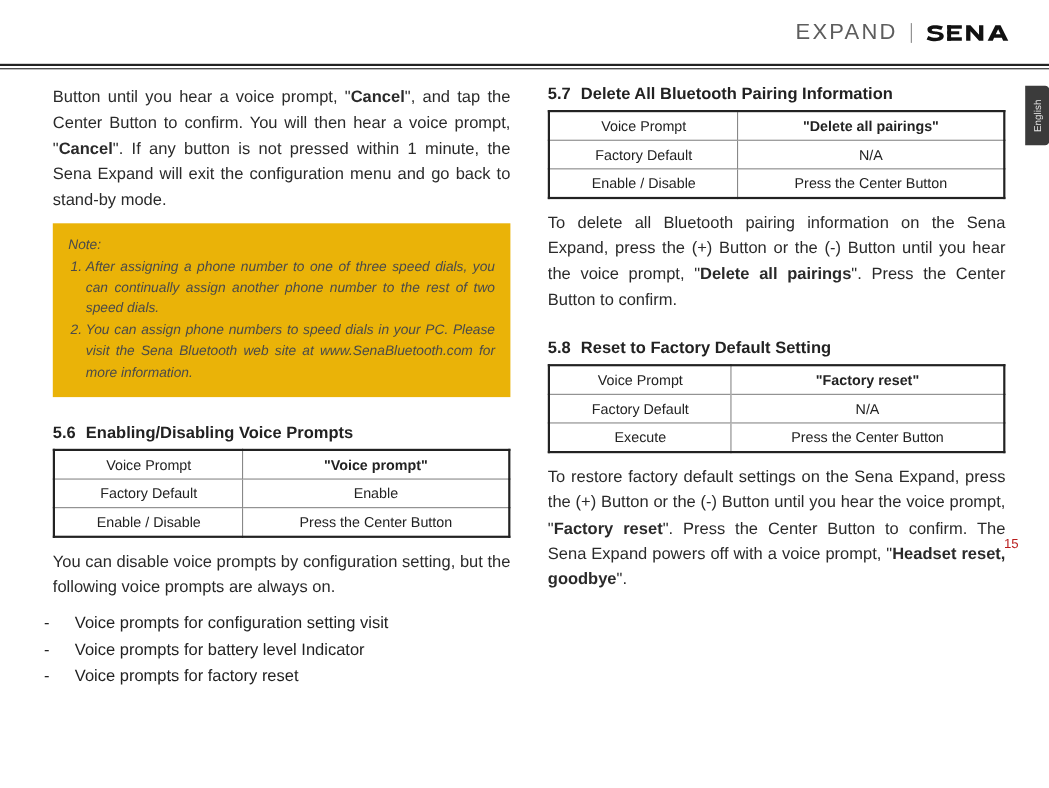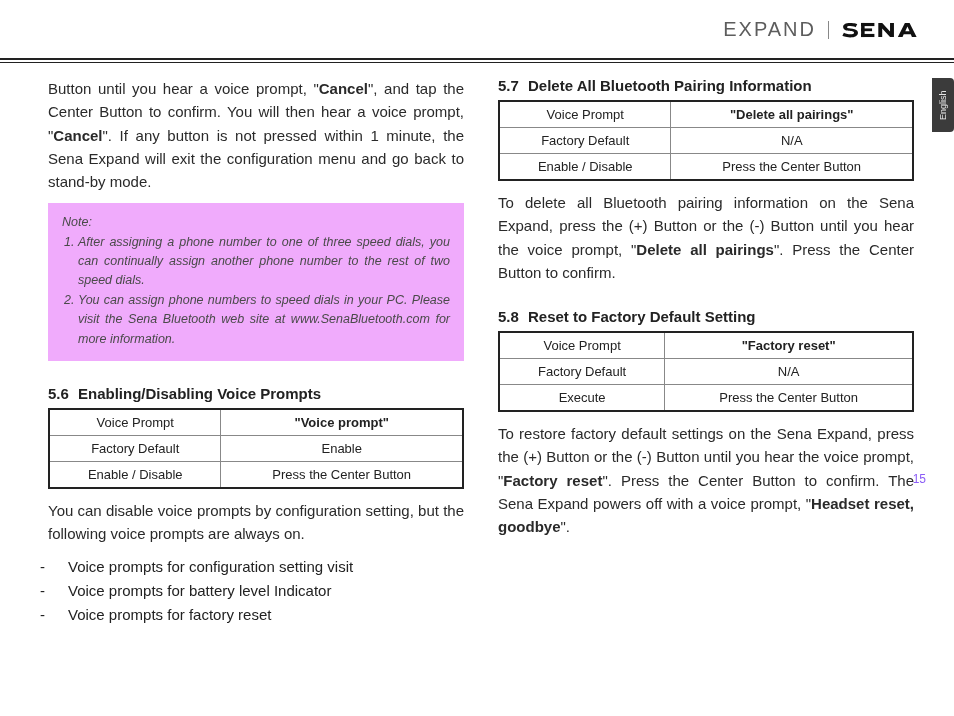--- a/index.html
+++ b/index.html
@@ -12,32 +12,32 @@
   .logo { width: 86px; height: 20px; margin-left: 2px; }
   .hr-thick { border: none; border-top: 2px solid #222; margin: 6px -28px 0 -28px; }
   .hr-thin  { border: none; border-top: 1px solid #222; margin: 2px -28px 0 -28px; }
   .lang-tab { position: absolute; right: 0; top: 78px; width: 22px; height: 54px; background: #3b3b3b; border-radius: 4px 0 0 4px; color: #e6e6e6; font-size: 9px; display: flex; align-items: center; justify-content: center; writing-mode: vertical-rl; transform: rotate(180deg); }
   .cols { display: flex; gap: 34px; margin-top: 14px; padding: 0 12px 0 20px; }
   .col { flex: 1 1 0; }
   p.body, .note-box, li.body { font-size: 15px; line-height: 1.55; color: #2a2a2a; }
   p.body { text-align: justify; margin-bottom: 10px; }
   .sec-title { font-size: 15px; font-weight: 700; margin: 24px 0 6px 0; }
   .sec-title .num { display: inline-block; width: 30px; }
-  .note-box { background: #f0abfc; padding: 10px 14px 12px 14px; margin: 6px 0 10px 0; font-style: italic; color: #4a4a4a; font-size: 12.5px; line-height: 1.55; text-align: justify; }
+  .note-box { background: #eab308; padding: 10px 14px 12px 14px; margin: 6px 0 10px 0; font-style: italic; color: #4a4a4a; font-size: 12.5px; line-height: 1.55; text-align: justify; }
   .note-box .note-label { font-style: italic; }
   .note-box ol { list-style: decimal; padding-left: 16px; }
   .note-box li { margin-top: 0; }
   table.cfg { width: 100%; border-collapse: collapse; border: 2px solid #222; font-size: 13px; margin-bottom: 10px; }
   table.cfg td { border-top: 1px solid #888; border-left: 1px solid #888; padding: 5px 6px; text-align: center; }
   table.cfg tr:first-child td { border-top: none; }
   table.cfg td:first-child { border-left: none; }
   ul.dash { list-style: none; padding-left: 0; }
   ul.dash li { font-size: 15px; line-height: 1.6; padding-left: 20px; text-indent: -14px; }
   ul.dash li::before { content: "-"; display: inline-block; width: 14px; }
-  .pagenum { position: absolute; bottom: 24px; right: 28px; font-size: 12px; color: #8b5cf6; }
+  .pagenum { position: absolute; bottom: 9px; right: 28px; font-size: 12px; color: #b91c1c; }
 </style>
 </head>
 <body>
 
 <div class="page">
 
   <div class="header">
     <div class="header-right">
       <span class="expand">EXPAND</span>
       <span class="vline"></span>

